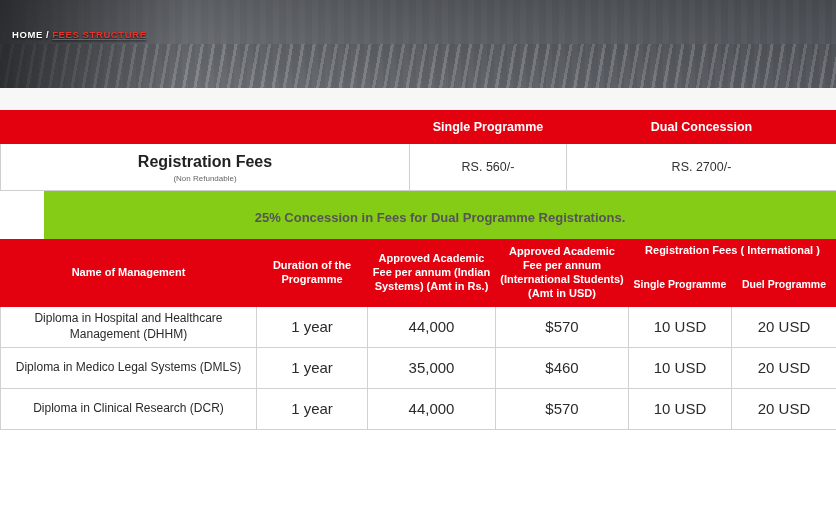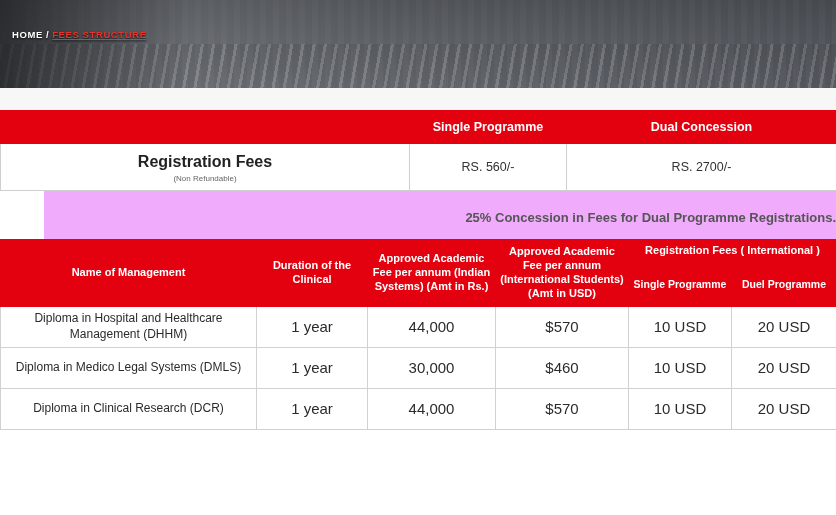--- a/index.html
+++ b/index.html
@@ -120,26 +120,26 @@
   }
   .reg-sub {
     display: block;
     font-size: 8px;
     color: #666;
     font-weight: normal;
     margin-top: 2px;
   }
 
   .concession {
-    text-align: right;
+    text-align: center;
     font-size: 13px;
     font-weight: bold;
     color: #555;
     padding: 19px 0 14px 0;
-    background: #f0abfc;
+    background: #84cc16;
     margin-left: 44px;
   }
 
   
   .feetable th, .feetable td {
     border: 1px solid #d0d0d0;
   }
   .feetable thead th {
     background: #e3000f;
     color: #ffffff;
@@ -213,21 +213,21 @@
       <col style="width:256px">
       <col style="width:111px">
       <col style="width:128px">
       <col style="width:133px">
       <col style="width:103px">
       <col style="width:105px">
     </colgroup>
     <thead>
       <tr>
         <th rowspan="2">Name of Management</th>
-        <th rowspan="2">Duration of the Clinical</th>
+        <th rowspan="2">Duration of the Programme</th>
         <th rowspan="2">Approved Academic Fee per annum (Indian Systems) (Amt in Rs.)</th>
         <th rowspan="2">Approved Academic Fee per annum (International Students) (Amt in USD)</th>
         <th colspan="2">Registration Fees ( International )</th>
       </tr>
       <tr>
         <th class="sub">Single Programme</th>
         <th class="sub">Duel Programme</th>
       </tr>
     </thead>
     <tbody>
@@ -235,21 +235,21 @@
         <td class="name">Diploma in Hospital and Healthcare Management (DHHM)</td>
         <td>1 year</td>
         <td>44,000</td>
         <td>$570</td>
         <td>10 USD</td>
         <td>20 USD</td>
       </tr>
       <tr>
         <td class="name">Diploma in Medico Legal Systems (DMLS)</td>
         <td>1 year</td>
-        <td>30,000</td>
+        <td>35,000</td>
         <td>$460</td>
         <td>10 USD</td>
         <td>20 USD</td>
       </tr>
       <tr>
         <td class="name">Diploma in Clinical Research (DCR)</td>
         <td>1 year</td>
         <td>44,000</td>
         <td>$570</td>
         <td>10 USD</td>

